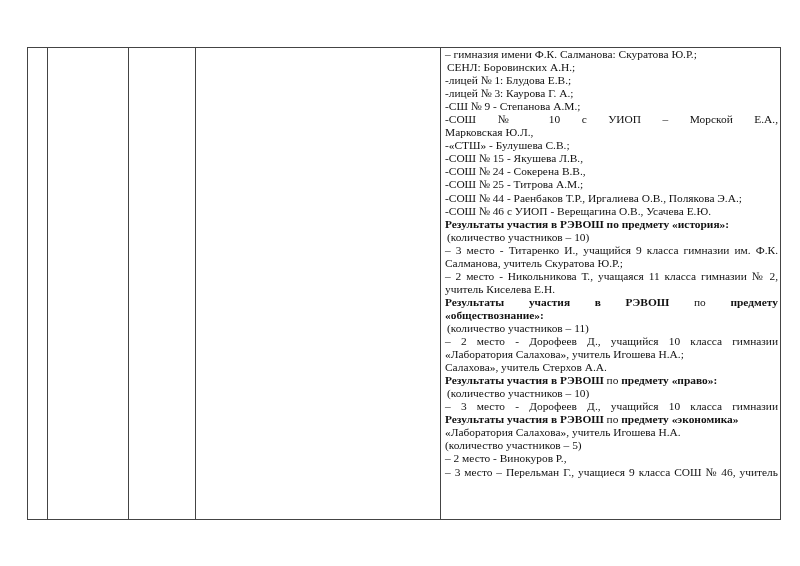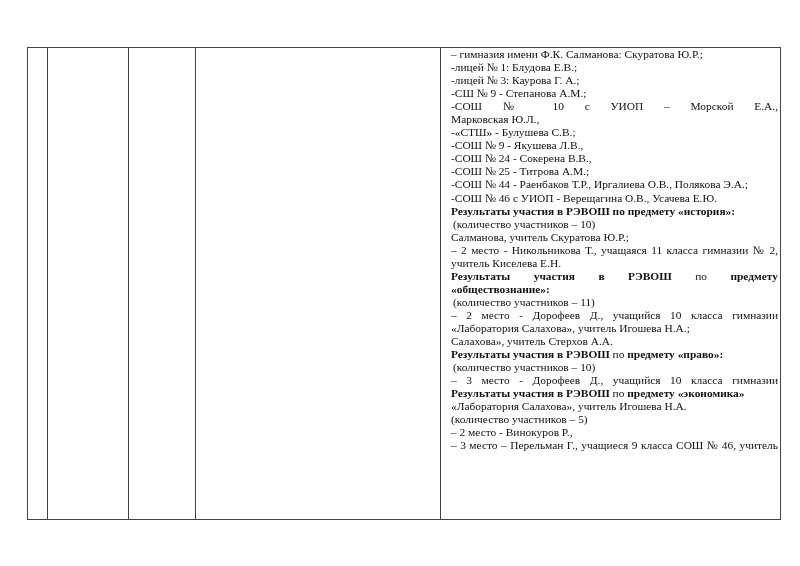--- a/index.html
+++ b/index.html
@@ -3,49 +3,51 @@
 <meta charset="utf-8">
 <style>
   html, body { margin: 0; padding: 0; background: #ffffff; }
   body { width: 800px; height: 566px; position: relative; overflow: hidden;
          font-family: "Liberation Serif", serif; color: #111; }
   .table { position: absolute; left: 27px; top: 47px; width: 754px; height: 473px;
            border: 1px solid #444; box-sizing: border-box; }
   .col { position: absolute; top: 0; bottom: 0; border-left: 1px solid #444; }
   .cell-text { position: absolute; left: 414px; top: 0; width: 336px;
                font-size: 11.4px; line-height: 13.05px; padding: 0 0 0 3px; box-sizing: border-box; }
-  .line { display: block; white-space: nowrap; margin-left: 6px; }
+  .line { display: block; white-space: nowrap; }
   .j { text-align: justify; text-align-last: justify; white-space: normal; }
   .bi { font-weight: bold; }
   .ind { padding-left: 2px; }
 </style>
 </head>
 <body>
 
 <div class="table">
   <div class="col" style="left:19px"></div>
   <div class="col" style="left:100px"></div>
   <div class="col" style="left:167px"></div>
   <div class="col" style="left:412px"></div>
 
   <div class="cell-text">
     <span class="line">– гимназия имени Ф.К. Салманова: Скуратова Ю.Р.;</span>
+    <span class="line ind">СЕНЛ: Боровинских А.Н.;</span>
     <span class="line">-лицей № 1: Блудова Е.В.;</span>
     <span class="line">-лицей № 3: Каурова Г. А.;</span>
     <span class="line">-СШ № 9 - Степанова А.М.;</span>
     <span class="line j">-СОШ № 10 с УИОП – Морской Е.А.,</span>
     <span class="line">Марковская Ю.Л.,</span>
     <span class="line">-«СТШ» - Булушева С.В.;</span>
-    <span class="line">-СОШ № 9 - Якушева Л.В.,</span>
+    <span class="line">-СОШ № 15 - Якушева Л.В.,</span>
     <span class="line">-СОШ № 24 -  Сокерена В.В.,</span>
     <span class="line">-СОШ № 25 - Титрова А.М.;</span>
     <span class="line">-СОШ № 44 - Раенбаков Т.Р., Иргалиева О.В., Полякова Э.А.;</span>
     <span class="line">-СОШ № 46 с УИОП - Верещагина О.В., Усачева Е.Ю.</span>
     <span class="line bi">Результаты участия в РЭВОШ по предмету «история»:</span>
     <span class="line ind">(количество участников – 10)</span>
+    <span class="line j">– 3 место - Титаренко И., учащийся 9 класса гимназии им. Ф.К.</span>
     <span class="line">Салманова, учитель Скуратова Ю.Р.;</span>
     <span class="line j">– 2 место - Никольникова Т., учащаяся 11 класса гимназии № 2,</span>
     <span class="line">учитель  Киселева Е.Н.</span>
     <span class="line j"><span class="bi">Результаты участия в РЭВОШ</span> <span>по</span> <span class="bi">предмету</span></span>
     <span class="line bi">«обществознание»:</span>
     <span class="line ind">(количество участников – 11)</span>
     <span class="line j">– 2 место - Дорофеев Д., учащийся 10 класса гимназии</span>
     <span class="line">«Лаборатория Салахова», учитель Игошева Н.А.;</span>
     <span class="line">Салахова», учитель Стерхов А.А.</span>
     <span class="line"><span class="bi">Результаты участия в РЭВОШ</span><span> по </span><span class="bi">предмету «право»:</span></span>

